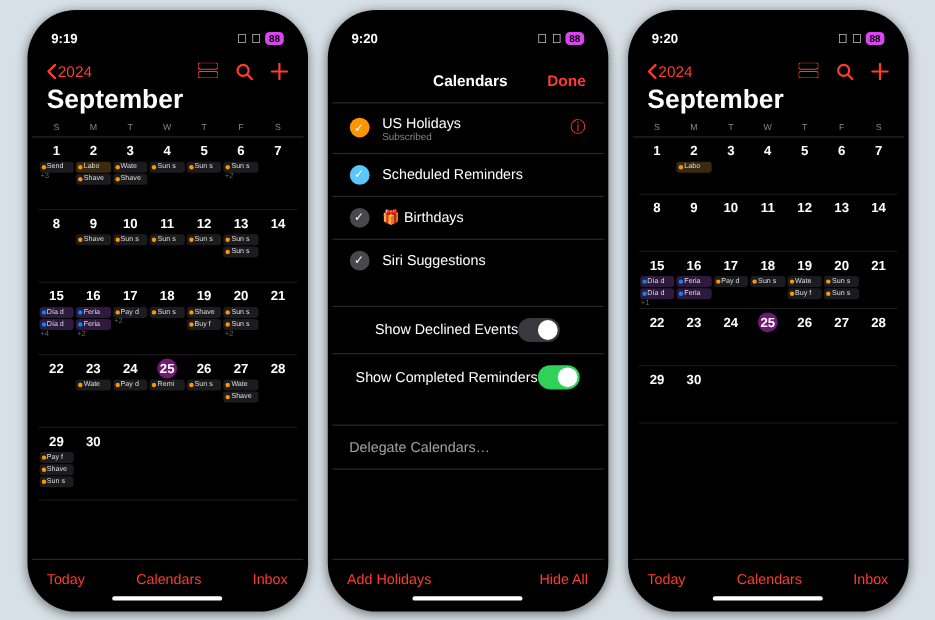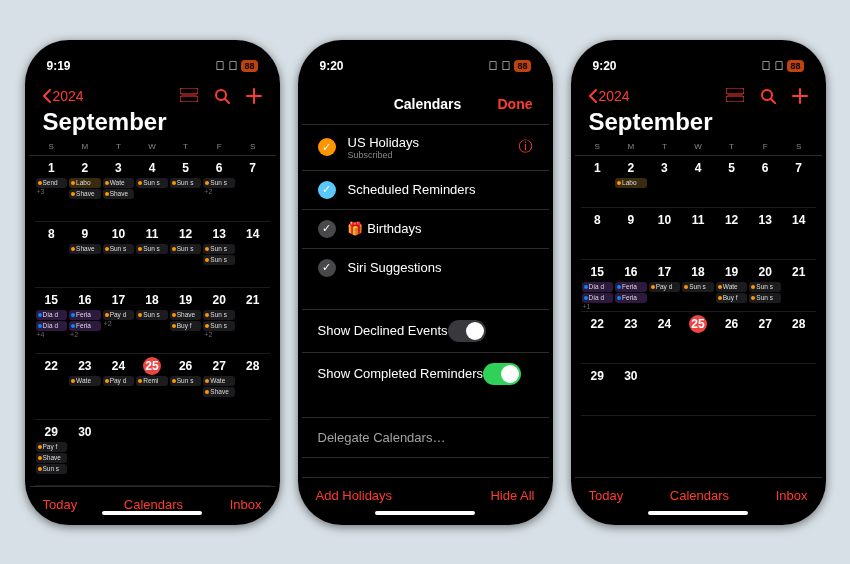--- a/index.html
+++ b/index.html
@@ -1,34 +1,34 @@
 <!DOCTYPE html>
 <html><head>
 <meta charset="utf-8">
 <style>
   html,body{margin:0;padding:0;background:#d7e0e6;height:100%;}
   body{font-family:-apple-system,Helvetica,Arial,sans-serif;display:flex;justify-content:center;align-items:center;gap:18px;width:850px;height:564px;}
-  .phone{width:255px;height:485px;background:#000;border-radius:44px;box-shadow:0 2px 10px rgba(0,0,0,.5);position:relative;overflow:hidden;color:#fff;}
+  .phone{width:255px;height:547px;background:#000;border-radius:44px;box-shadow:0 2px 10px rgba(0,0,0,.5);position:relative;overflow:hidden;color:#fff;}
   .bezel{position:absolute;inset:4px;border-radius:40px;background:#000;overflow:hidden;}
   .notch{position:absolute;top:12px;left:50%;transform:translateX(-50%);width:78px;height:24px;background:#000;border-radius:14px;z-index:5;}
   .status{position:absolute;top:12px;left:0;right:0;height:20px;display:flex;justify-content:space-between;align-items:center;padding:0 18px;font-size:12px;font-weight:600;z-index:4;}
   .status .right{display:flex;gap:4px;align-items:center;}
-  .battery{background:#c2410c;color:#000;border-radius:4px;font-size:9px;padding:1px 3px;font-weight:700;text-align:center;}
+  .battery{background:#d946ef;color:#000;border-radius:4px;font-size:9px;padding:1px 3px;font-weight:700;text-align:center;}
   .screen{position:absolute;inset:0;padding-top:40px;display:flex;flex-direction:column;}
   
   .nav{display:flex;justify-content:space-between;align-items:center;padding:4px 14px 2px;}
   .nav-left{color:#ff3b30;font-size:14px;display:flex;align-items:center;gap:2px;}
   .nav-right{display:flex;gap:16px;color:#ff3b30;}
   .month-title{font-size:24px;font-weight:700;padding:2px 14px 6px;}
   .weekday{display:grid;grid-template-columns:repeat(7,1fr);font-size:8px;color:#888;text-align:center;padding:0 6px 4px;border-bottom:.5px solid #2c2c2e;}
   .weeks{flex:1;display:flex;flex-direction:column;padding:0 6px;}
   .week{display:grid;grid-template-columns:repeat(7,1fr);border-bottom:.5px solid #1c1c1e;}
   .day{min-height:62px;padding-top:3px;}
   .daynum{font-size:12px;font-weight:600;text-align:center;line-height:18px;height:18px;}
-  .daynum.today{background:#ef4444;color:#fff;width:18px;border-radius:9px;margin:0 auto;}
+  .daynum.today{background:#701a75;color:#fff;width:18px;border-radius:9px;margin:0 auto;}
   .daynum.dim{color:#555;}
   .pill{margin:1px 1px 0;height:10px;border-radius:3px;font-size:6.5px;line-height:10px;overflow:hidden;white-space:nowrap;color:#ddd;padding-left:2px;display:flex;align-items:center;gap:1px;}
   .dot{width:4px;height:4px;border-radius:2px;flex-shrink:0;}
   .dot.orange{background:#ff9500;} .dot.blue{background:#0a84ff;}
   .pill.dark{background:#1c1c1e;} .pill.purple{background:#2d1a3e;} .pill.orange{background:#3a2a10;}
   .more{font-size:7px;color:#666;padding-left:2px;}
   .bottombar{border-top:.5px solid #2c2c2e;display:flex;justify-content:space-between;padding:10px 14px 18px;color:#ff3b30;font-size:13px;gap:21px;}
   .homebar{position:absolute;bottom:6px;left:50%;transform:translateX(-50%);width:100px;height:4px;background:#fff;border-radius:2px;}
   
   .modal-header{display:flex;justify-content:space-between;align-items:center;padding:12px 16px;font-size:14px;}
@@ -38,21 +38,21 @@
   .section-header{display:flex;justify-content:space-between;align-items:center;padding:6px 16px;font-size:14px;color:#ccc;}
   .cal-row{display:flex;align-items:center;gap:12px;padding:10px 16px;border-top:.5px solid #2c2c2e;}
   .check{width:18px;height:18px;border-radius:9px;display:flex;align-items:center;justify-content:center;font-size:11px;}
   .check.orange{background:#ff9500;color:#fff;}
   .check.teal{background:#5ac8fa;color:#fff;}
   .check.gray{background:#48484a;color:#fff;}
   .cal-text{flex:1;font-size:13px;}
   .cal-sub{font-size:9px;color:#888;}
   .info-icon{color:#ff3b30;font-size:14px;}
   .settings{margin-top:22px;}
-  .set-row{display:flex;justify-content:flex-start;align-items:center;padding:10px 16px;border-top:.5px solid #2c2c2e;font-size:13px;}
+  .set-row{display:flex;justify-content:center;align-items:center;padding:10px 16px;border-top:.5px solid #2c2c2e;font-size:13px;}
   .toggle{width:38px;height:22px;border-radius:11px;position:relative;}
   .toggle.off{background:#39393d;} .toggle.on{background:#30d158;}
   .toggle .knob{position:absolute;top:2px;width:18px;height:18px;background:#fff;border-radius:9px;}
   .toggle.off .knob{right:2px;} .toggle.on .knob{right:2px;}
   .delegate{margin-top:22px;padding:12px 16px;color:#a3a3a3;font-size:13px;border-top:.5px solid #2c2c2e;border-bottom:.5px solid #2c2c2e;}
   svg{display:block;}
   
   .phone.short .day{min-height:48px;}
 </style>
 </head>

